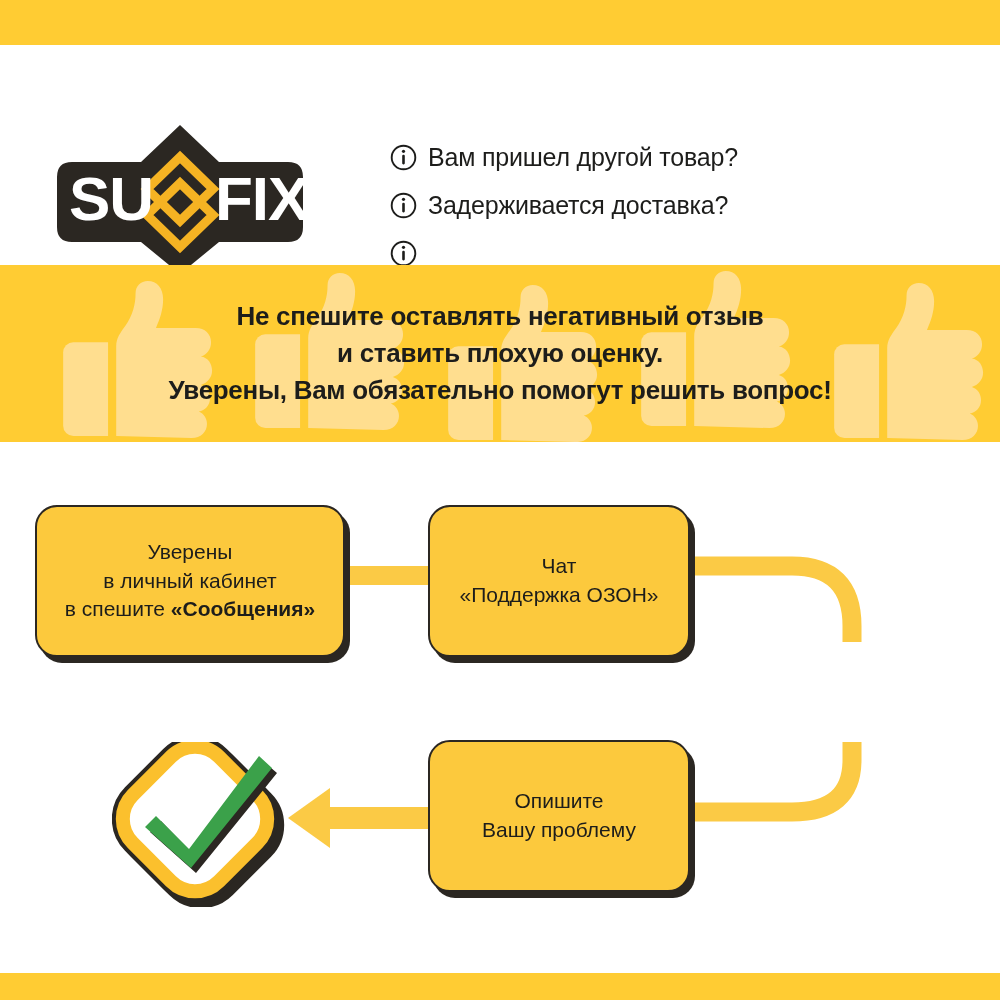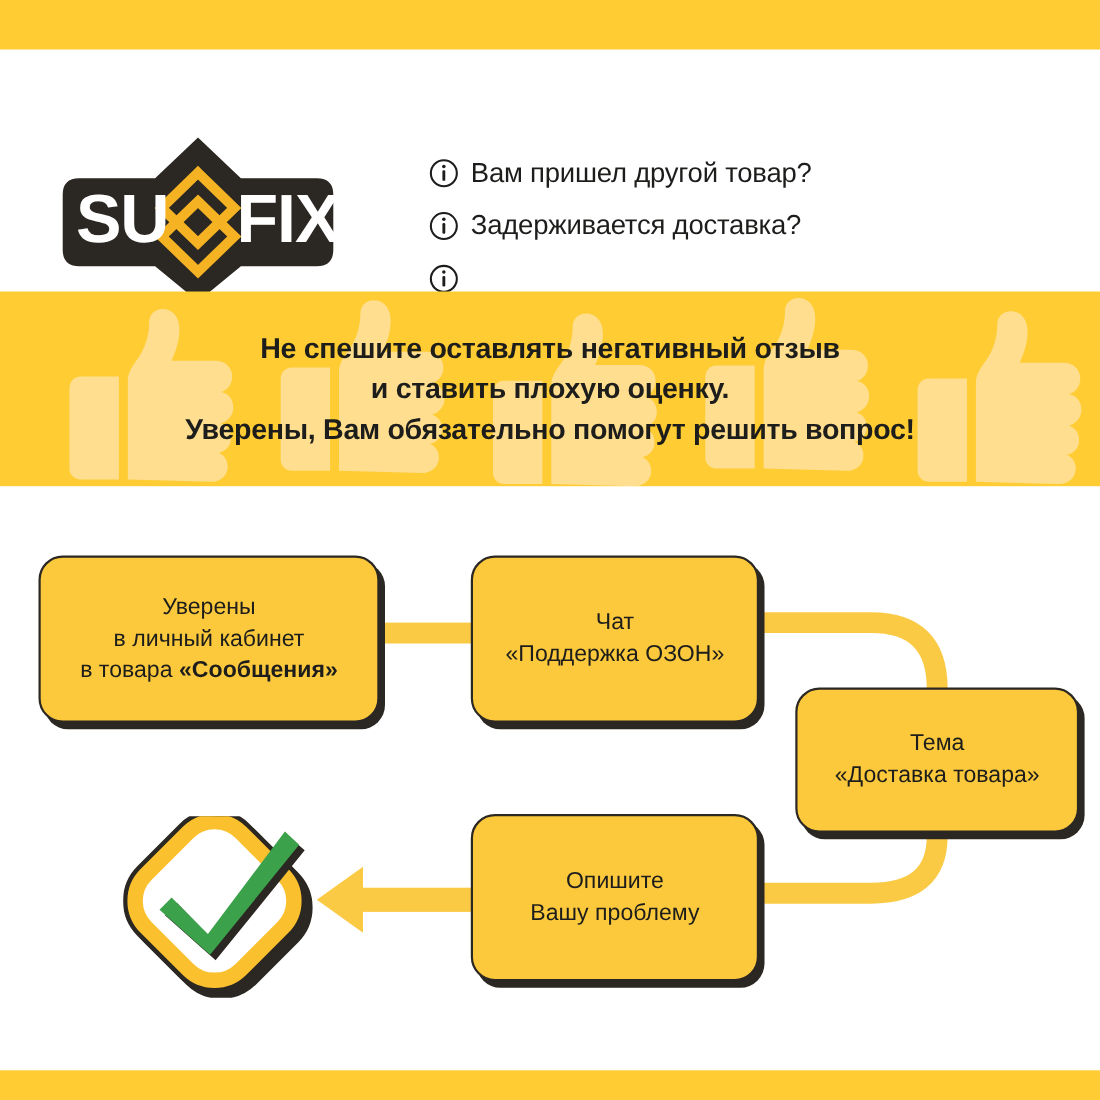--- a/index.html
+++ b/index.html
@@ -165,32 +165,28 @@
 
       <g>
         <rect x="330" y="365" width="100" height="22" fill="#FBCA45"></rect>
         <path d="M330 346 L330 406 L288 376 Z" fill="#FBCA45"></path>
       </g>
     </svg>
 
     <div class="node" id="node1">
       <div class="ln">Уверены</div>
       <div class="ln">в личный кабинет</div>
-      <div class="ln"><span>в товара </span><b>«Сообщения»</b></div>
+      <div class="ln"><span>в спешите </span><b>«Сообщения»</b></div>
     </div>
 
     <div class="node" id="node2">
       <div class="ln">Чат</div>
       <div class="ln b">«Поддержка ОЗОН»</div>
     </div>
 
-    <div class="node" id="node3">
-      <div class="ln">Тема</div>
-      <div class="ln b">«Доставка товара»</div>
-    </div>
 
     <div class="node" id="node4">
       <div class="ln">Опишите</div>
       <div class="ln">Вашу проблему</div>
     </div>
 
     <div class="check">
       <svg width="198" height="165" viewBox="0 0 198 165">
 
         <g transform="translate(6,6)">

